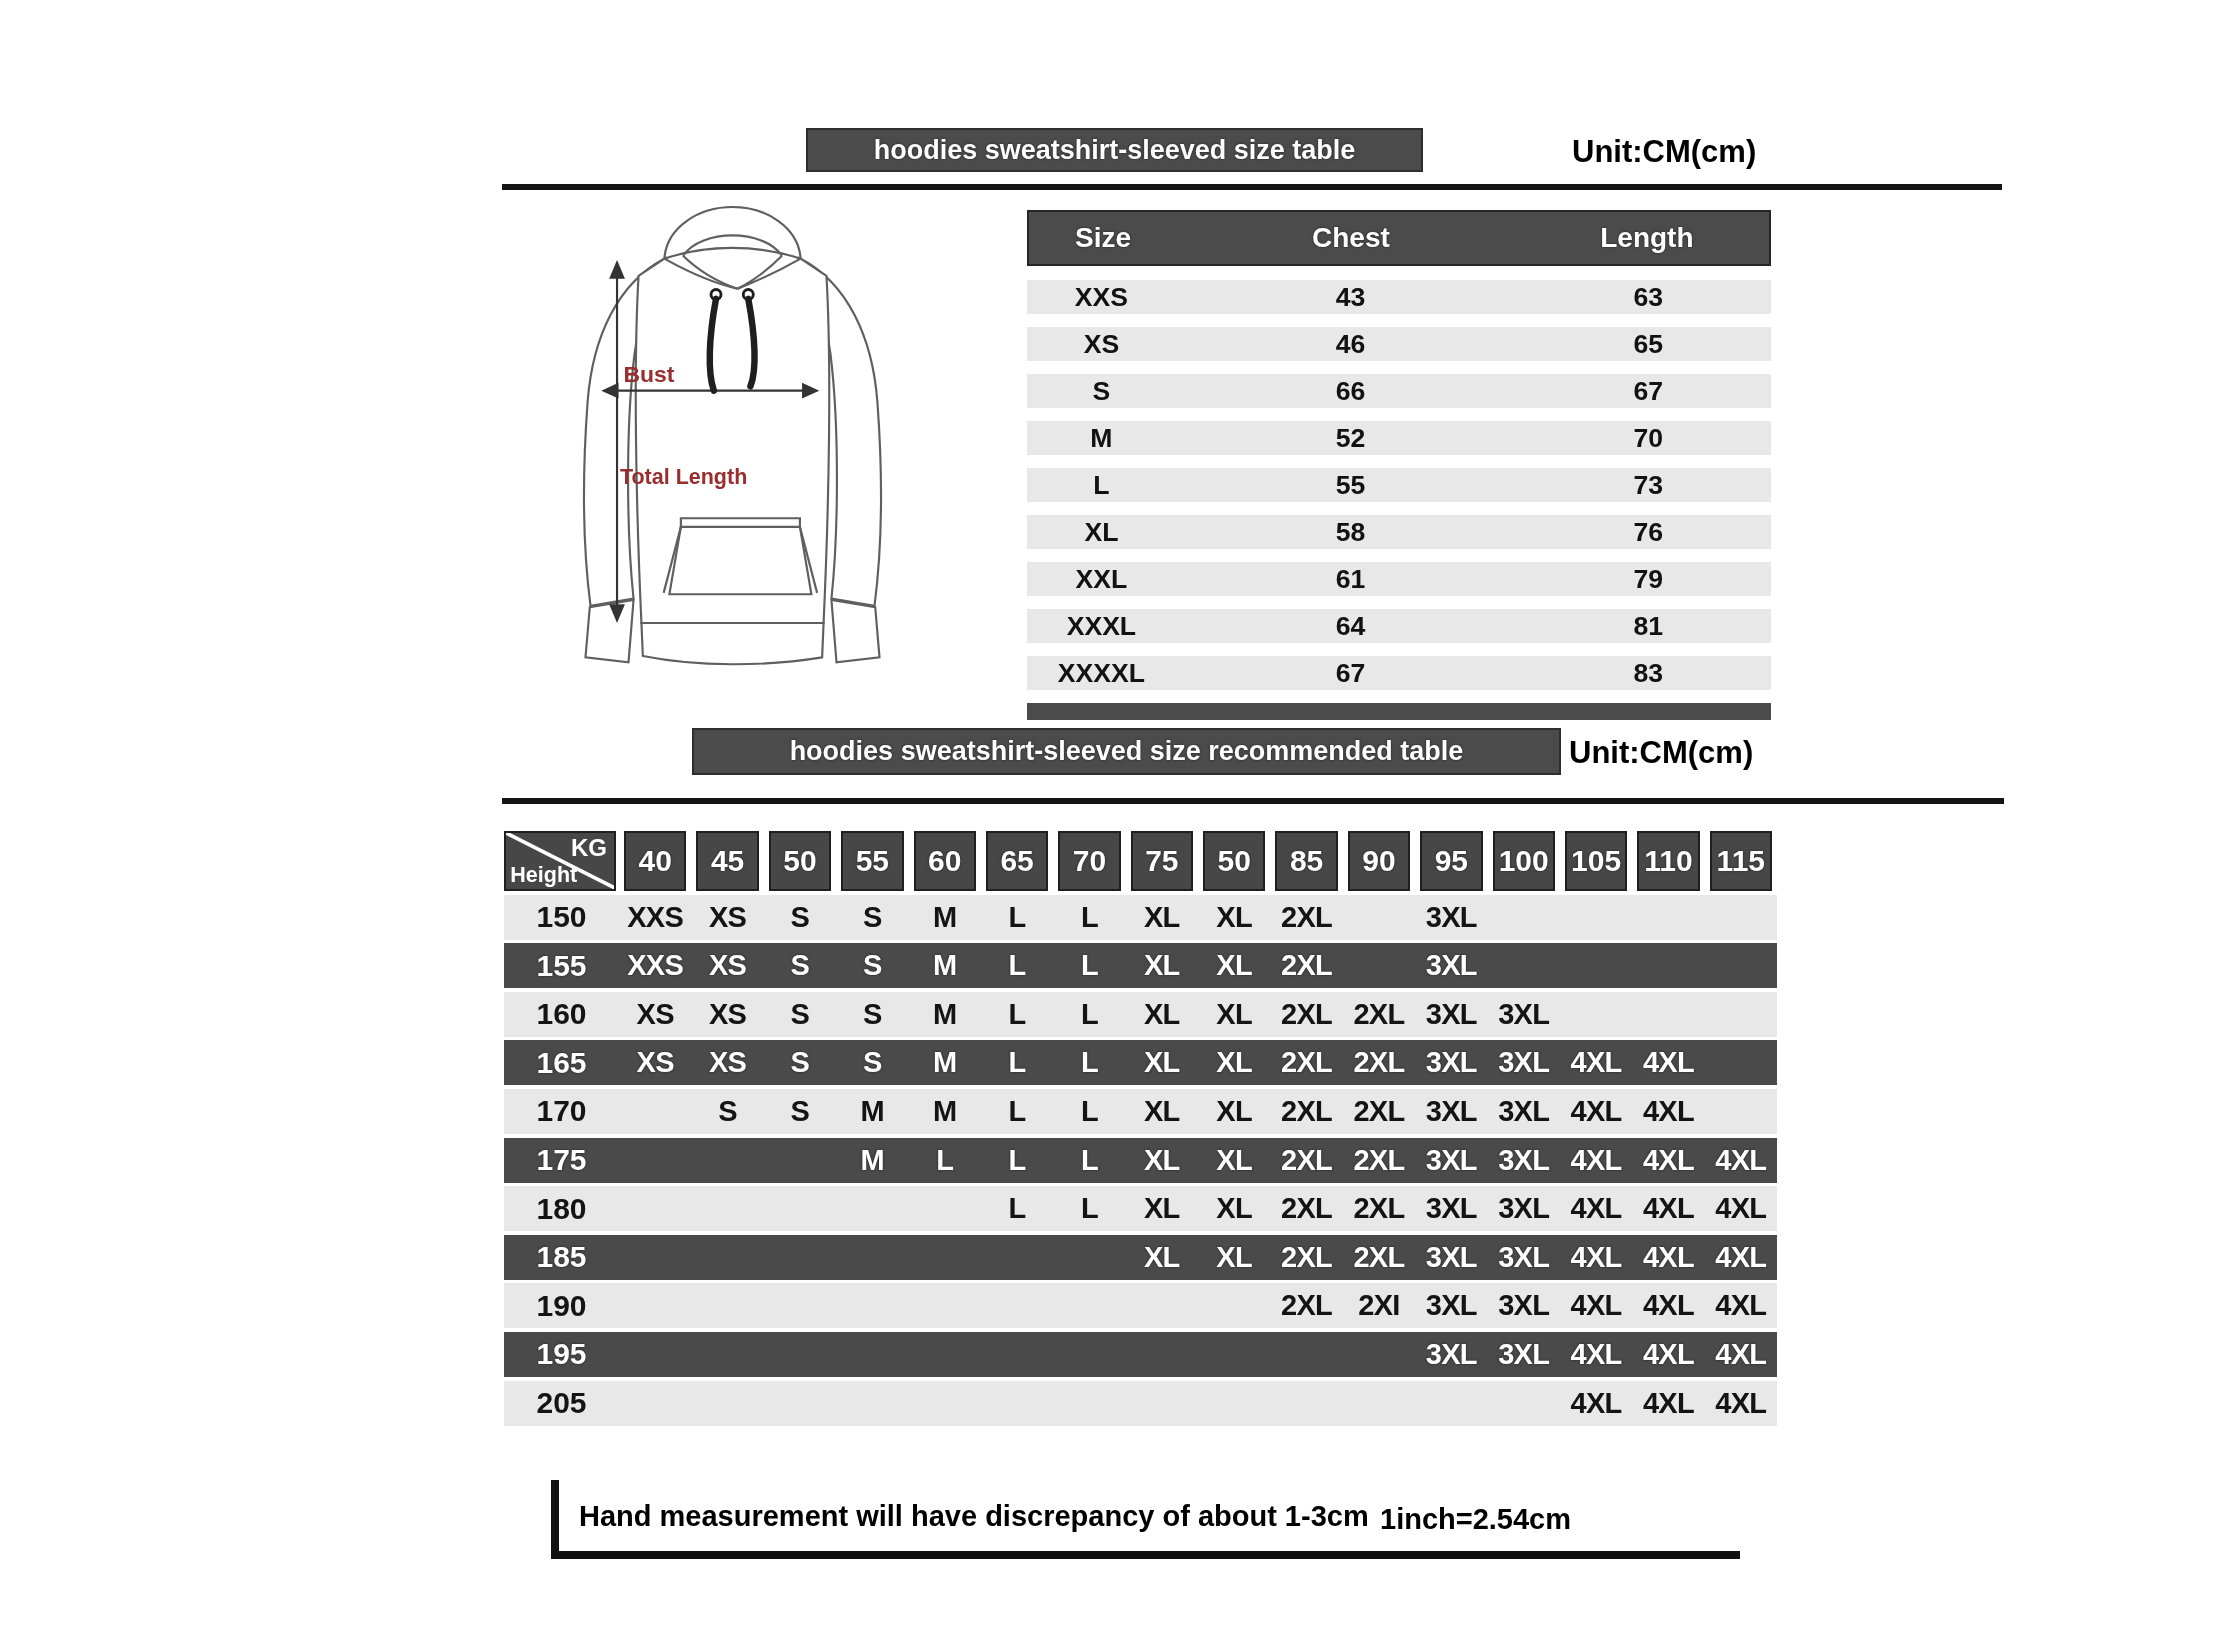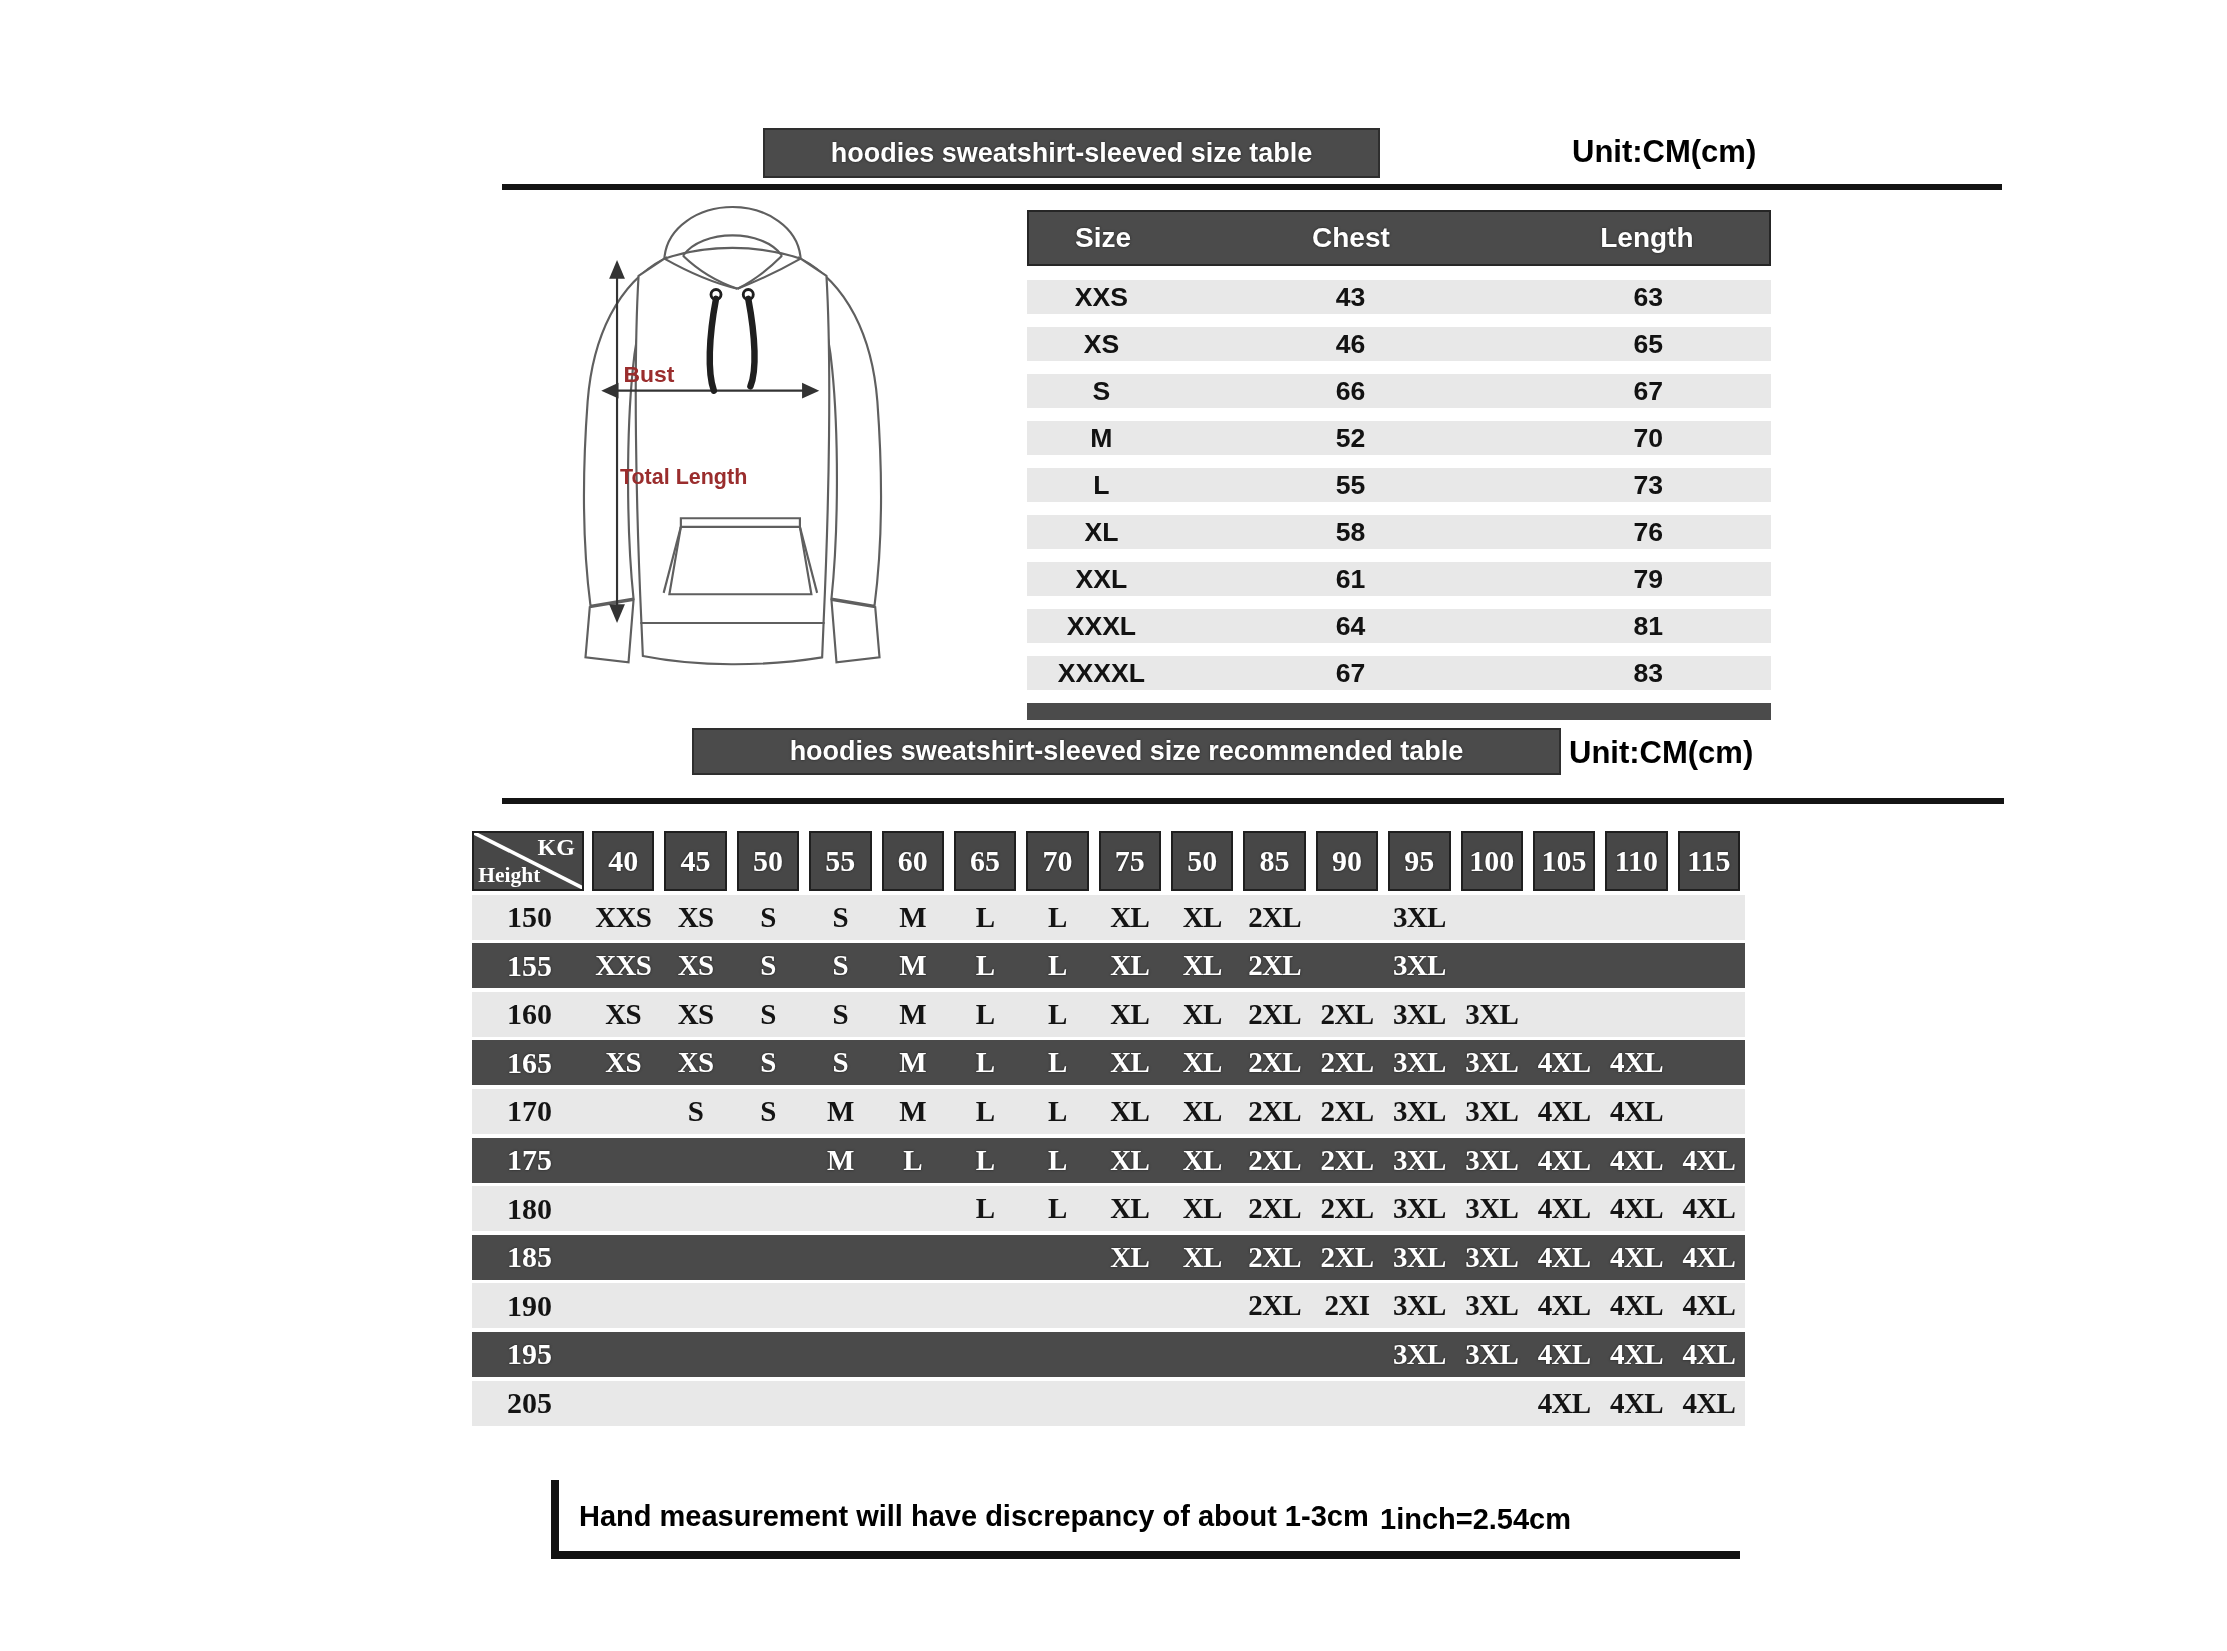--- a/index.html
+++ b/index.html
@@ -52,21 +52,21 @@
   .m-height{font-size:30px;}
   .m-cell{font-size:29px;letter-spacing:-0.7px;}
   
   .blk{background:#111;}
   .foot-text{font-size:29px;font-weight:bold;color:#000;}
   svg text{font-family:"Liberation Sans", sans-serif;}
 </style>
 </head>
 <body>
 
-<div class="abs bar-title" style="left:763px;top:128px;width:617px;height:50px;font-size:27px;">
+<div class="abs bar-title" style="left:806px;top:128px;width:617px;height:44px;font-size:27px;">
   <span>hoodies sweatshirt-sleeved size  table</span>
 </div>
 <div class="abs unit" style="left:1572px;top:134px;">Unit:CM(cm)</div>
 <div class="abs rule" style="left:502px;top:184px;width:1500px;height:5.7px;"></div>
 
 <svg class="abs" style="left:528px;top:197px;" width="409" height="502" viewBox="0 0 570 700">
   <g fill="#ffffff" stroke="#5f5f5f" stroke-width="3">
 
     <path d="M190,86 C125,120 90,195 83,285 C76,380 75,478 87,570 L147,560 C137,465 137,330 146,240 C151,185 166,128 190,86 Z"></path>
     <path d="M86,572 L80,642 L140,649 L147,562 Z"></path>
@@ -167,21 +167,21 @@
     </div>
   <div class="st-footer-bar"></div>
 </div>
 
 <div class="abs bar-title" style="left:692px;top:728px;width:869px;height:47px;font-size:27px;">
   <span>hoodies sweatshirt-sleeved size recommended table</span>
 </div>
 <div class="abs unit" style="left:1569px;top:735px;">Unit:CM(cm)</div>
 <div class="abs rule" style="left:502px;top:798px;width:1502px;height:5.7px;"></div>
 
-<div class="abs" style="left:472px;top:831px;width:1273px;font-family:Liberation Serif, serif;">
+<div class="abs" style="left:504px;top:831px;width:1273px;">
   <div class="m-header">
     <div class="corner">
       <svg width="111" height="56" viewBox="0 0 154 78" style="position:absolute;left:0;top:0;">
         <line x1="0" y1="0" x2="154" y2="78" stroke="#ffffff" stroke-width="5"></line>
       </svg>
       <span class="kg">KG</span>
       <span class="hlabel">Height</span>
     </div>
 
   <span class="w-box">40</span>

